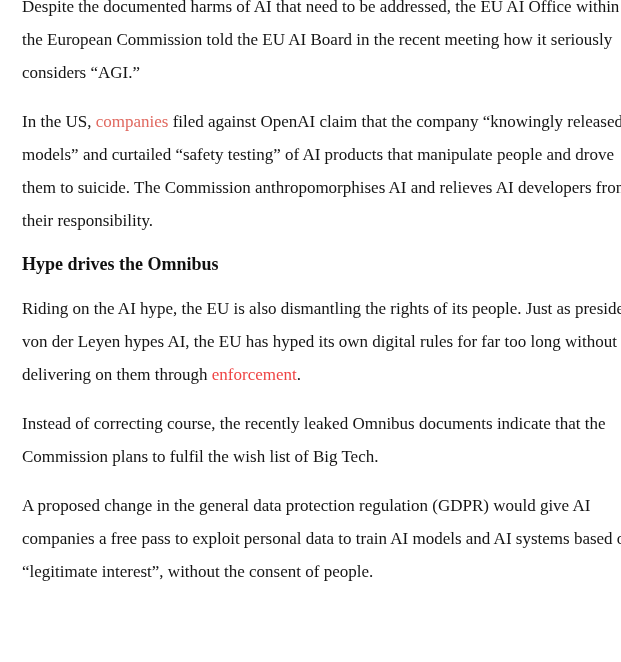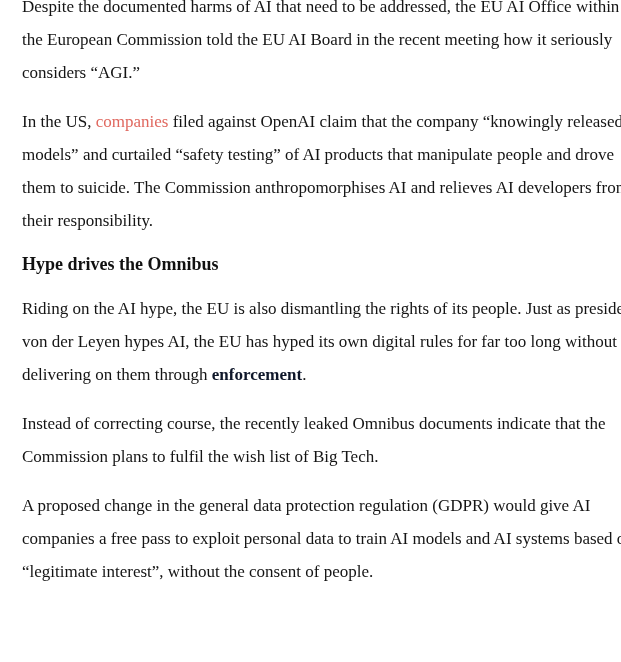--- a/index.html
+++ b/index.html
@@ -50,19 +50,19 @@
 
 <div class="article" style="color: rgb(20, 20, 20);">
 
   <p class="first-paragraph">Despite the documented harms of AI that need to be addressed, the EU AI Office within the European Commission told the EU AI Board in the recent meeting how it seriously considers “AGI.”</p>
 
 
   <p><span>In the US, </span><a class="inline-link" style="color: rgb(224, 104, 95);">companies</a><span> filed against OpenAI claim that the company “knowingly released models” and curtailed “safety testing” of AI products that manipulate people and drove them to suicide. The Commission anthropomorphises AI and relieves AI developers from their responsibility.</span></p>
 
   <h3>Hype drives the Omnibus</h3>
 
-  <p><span>Riding on the AI hype, the EU is also dismantling the rights of its people. Just as president von der Leyen hypes AI, the EU has hyped its own digital rules for far too long without delivering on them through </span><a class="inline-link" style="color: #0f172a; font-weight: bold;">enforcement</a><span>.</span></p>
+  <p><span>Riding on the AI hype, the EU is also dismantling the rights of its people. Just as president von der Leyen hypes AI, the EU has hyped its own digital rules for far too long without delivering on them through </span><a class="inline-link" style="color: #ef4444;">enforcement</a><span>.</span></p>
 
   <p>Instead of correcting course, the recently leaked Omnibus documents indicate that the Commission plans to fulfil the wish list of Big Tech.</p>
 
   <p>A proposed change in the general data protection regulation (GDPR) would give AI companies a free pass to exploit personal data to train AI models and AI systems based on “legitimate interest”, without the consent of people.</p>
 
 </div>
 
 </body></html>

